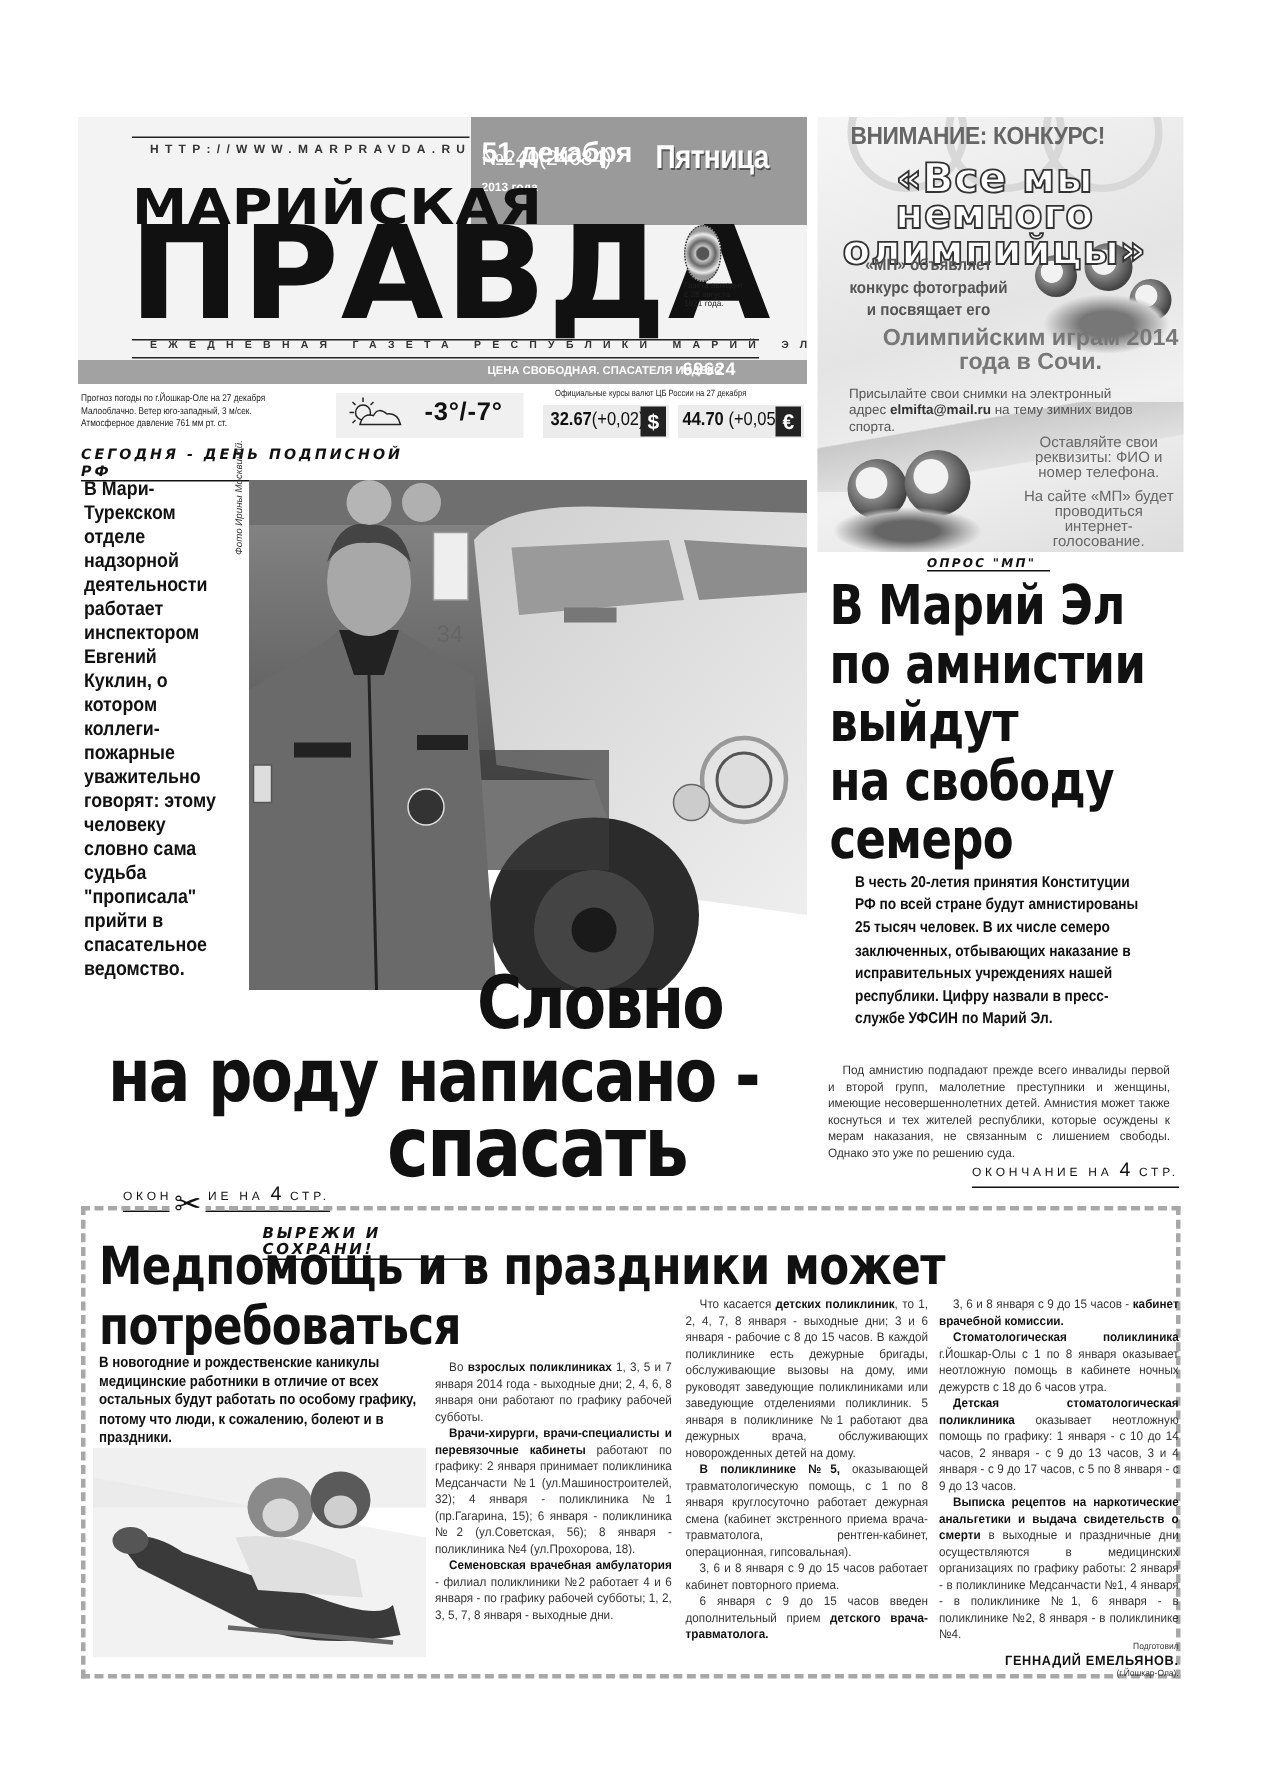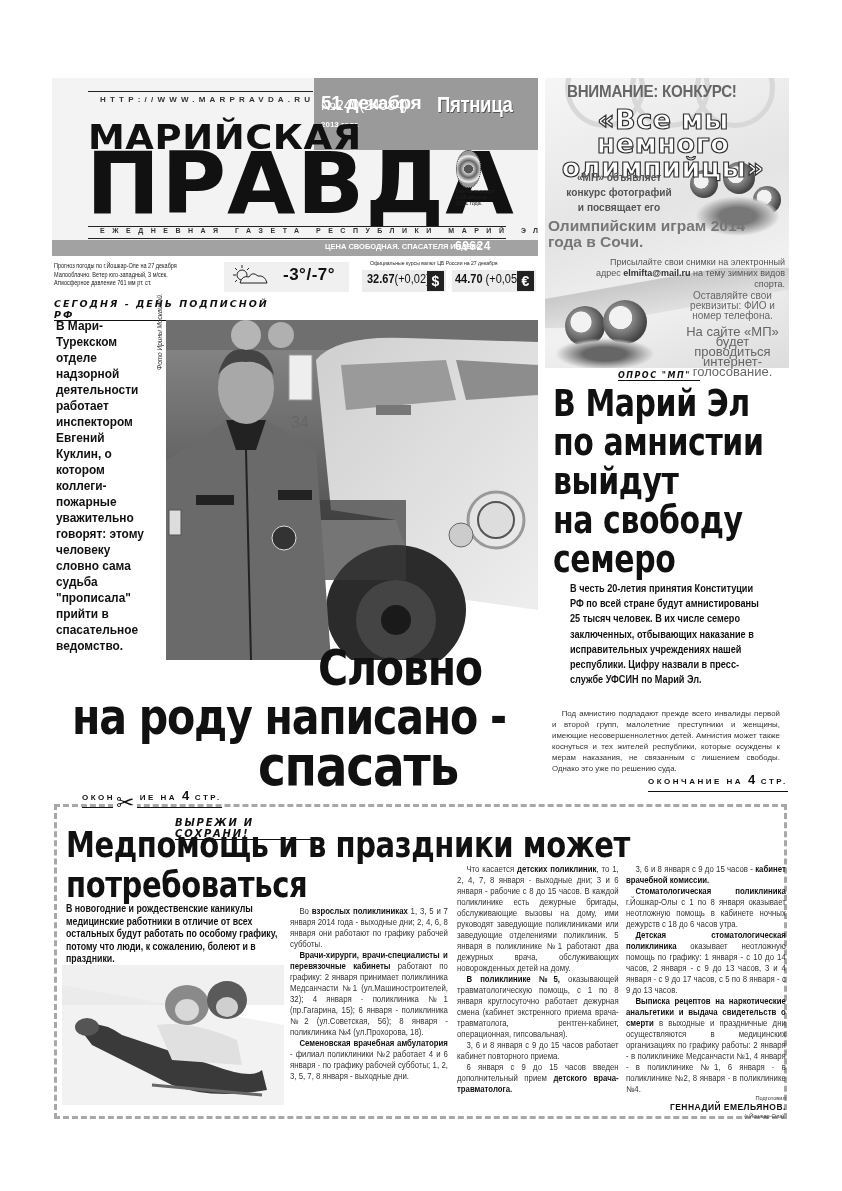--- a/index.html
+++ b/index.html
@@ -41,33 +41,33 @@
   .rubric { font-style: italic; font-weight: 900; letter-spacing: 2px; font-size: 9.5px; border-bottom: 1.5px solid #111; font-family: "DejaVu Sans", sans-serif; }
   .rubric-today { left: 54px; top: 298px; width: 220px; }
 
   
   .ad { left: 545px; top: 78px; width: 244px; height: 290px; background: linear-gradient(160deg, #f6f6f6 0%, #e4e4e4 45%, #f1f1f1 70%, #dcdcdc 100%); overflow: hidden; }
   .ad-ring { border: 5px solid #d8d8d8; border-radius: 50%; }
   .ad-h1 { left: 567px; top: 82px; font-size: 16.5px; font-weight: bold; color: #666; transform: scaleX(0.92); transform-origin: left; letter-spacing: -0.3px; }
   .ad-h2 { left: 548px; top: 108px; width: 230px; text-align: center; font-size: 27px; line-height: 24px; font-weight: bold; color: #fff;
            -webkit-text-stroke: 1.2px #333; letter-spacing: 0.5px; font-family: "DejaVu Sans", sans-serif; }
   .ad-p1 { left: 560px; top: 170px; width: 118px; text-align: center; font-size: 11px; line-height: 15px; color: #555; font-weight: bold; transform: scaleX(0.92); transform-origin: center; }
-  .ad-h3 { left: 548px; top: 218px; width: 230px; font-size: 15.5px; line-height: 16px; color: #777; font-weight: bold; }
-  .ad-p2 { left: 590px; top: 257px; width: 195px; text-align: right; font-size: 9px; line-height: 11px; color: #555; }
+  .ad-h3 { left: 572px; top: 218px; width: 230px; text-align: center; font-size: 15.5px; line-height: 16px; color: #777; font-weight: bold; }
+  .ad-p2 { left: 566px; top: 257px; width: 195px; text-align: left; font-size: 9px; line-height: 11px; color: #555; }
   .ad-p2 b { color: #333; }
   .ad-p3 { left: 680px; top: 291px; width: 105px; text-align: center; font-size: 10px; line-height: 10px; color: #666; }
-  .ad-p4 { left: 680px; top: 327px; width: 105px; text-align: center; font-size: 13px; line-height: 10px; color: #666; }
+  .ad-p4 { left: 680px; top: 327px; width: 105px; text-align: center; font-size: 10px; line-height: 10px; color: #666; }
   .kid { border-radius: 50%; background: radial-gradient(circle at 40% 40%, #f2f2f2 30%, #888 32%, #444 70%); }
 
   
   .lead-left { left: 56px; top: 318px; width: 100px; font-size: 13.2px; line-height: 16px; font-weight: bold; transform: scaleX(0.9); transform-origin: left; }
   .photo-credit { left: 156px; top: 370px; font-size: 6.5px; color: #333; transform: rotate(-90deg); transform-origin: left top; font-style: italic; white-space: nowrap; }
   .photo { left: 166px; top: 320px; width: 372px; height: 340px; overflow: hidden; background: #fff; }
   .headline-main { font-weight: 900; font-family: "DejaVu Sans", sans-serif; letter-spacing: -1.5px; transform: scaleX(0.84); transform-origin: left; white-space: nowrap; line-height: 1; }
-  .continue { font-size: 8px; letter-spacing: 2.5px; font-weight: bold; border-bottom: 1.2px solid #111; padding-bottom: 4px; }
+  .continue { font-size: 8px; letter-spacing: 2.5px; font-weight: normal; border-bottom: 1.2px solid #111; padding-bottom: 4px; }
   .continue .n { font-size: 13px; letter-spacing: 1px; }
 
   
   .rubric-mp { left: 618px; top: 371px; width: 82px; font-size: 8px; letter-spacing: 1.5px; }
   .amn-head { left: 553px; top: 384px; font-size: 36.5px; line-height: 39px; font-weight: 900; font-family: "DejaVu Sans", sans-serif; transform: scaleX(0.82); transform-origin: left; letter-spacing: -0.5px; white-space: nowrap; }
   .amn-lead { left: 570px; top: 581px; width: 220px; font-size: 10.4px; line-height: 15.2px; font-weight: bold; transform: scaleX(0.88); transform-origin: left; }
   .amn-body { left: 552px; top: 708px; width: 235px; font-size: 8.1px; line-height: 11px; color: #333; text-align: justify; text-indent: 10px; transform: scaleX(0.97); transform-origin: left; }
 
   
   .cutbox { left: 54px; top: 804px; width: 733px; height: 315px; border: 3px dashed #a8a8a8; }

